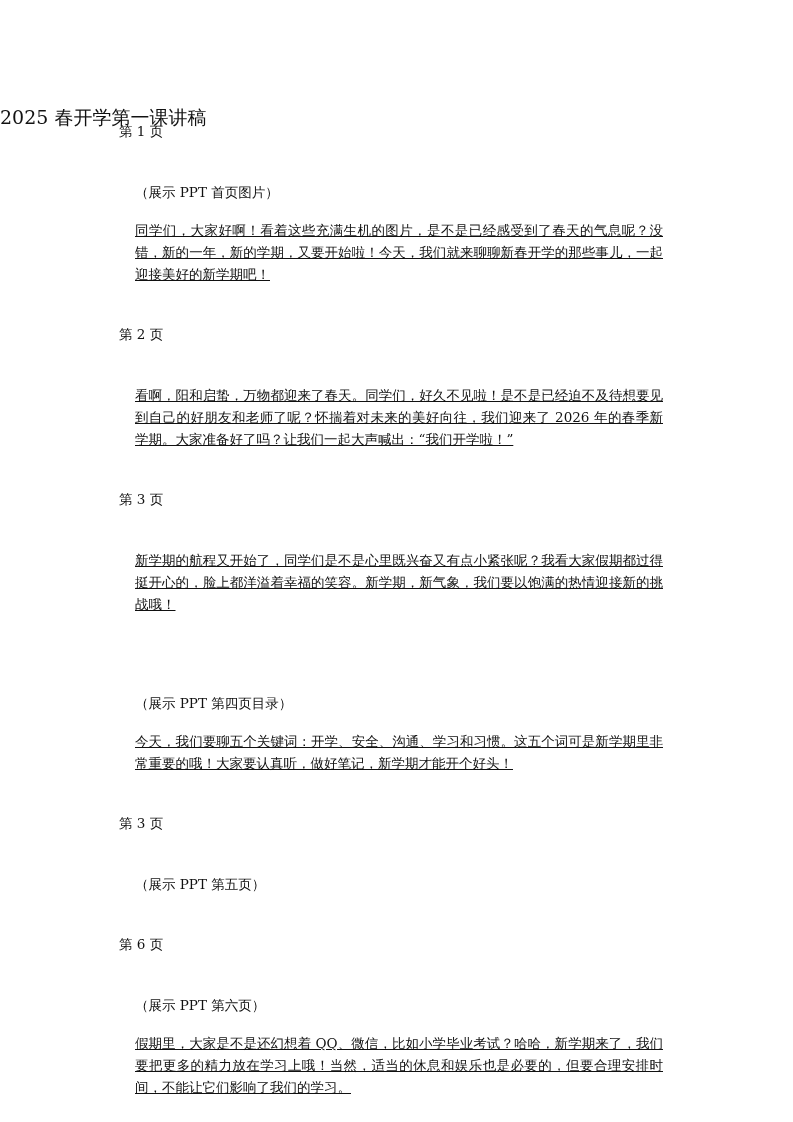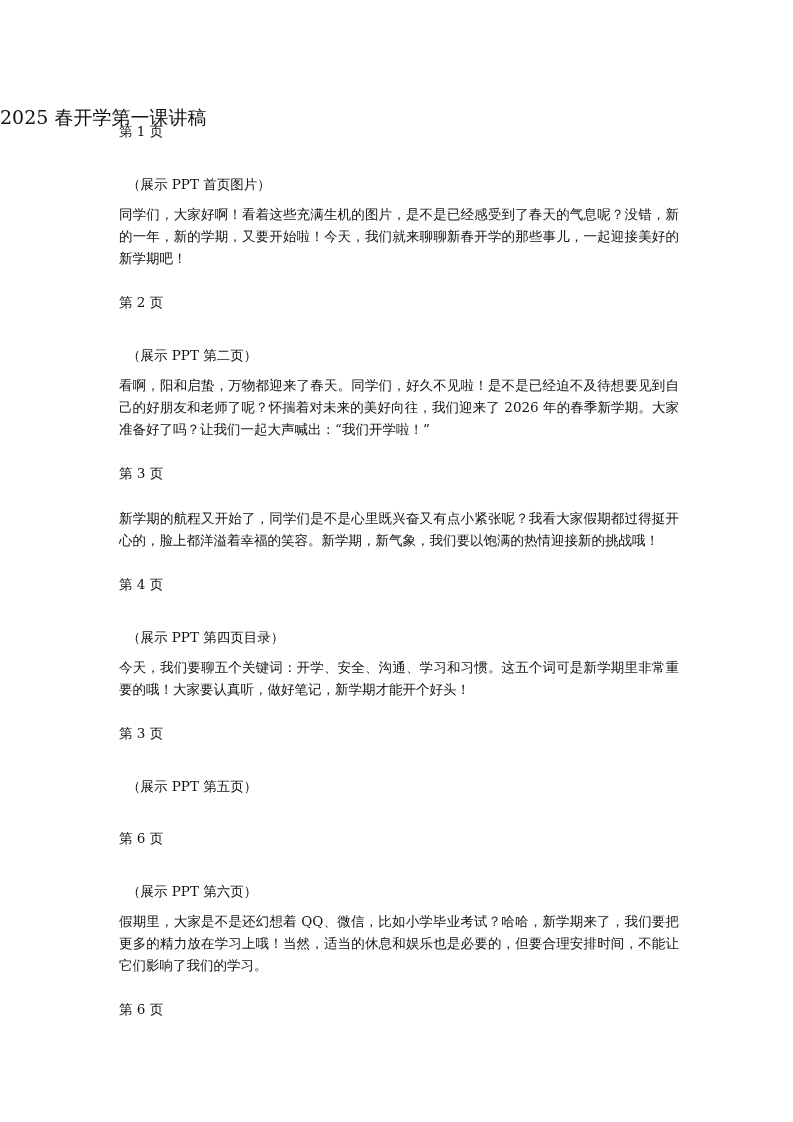--- a/index.html
+++ b/index.html
@@ -5,56 +5,54 @@
     html, body { margin: 0; padding: 0; background: #ffffff; }
     body { width: 793px; height: 1122px; position: relative; overflow: hidden;
       font-family: "DejaVu Serif", "Liberation Serif", serif; color: #111; }
     .page { position: absolute; left: 0; top: 0; width: 793px; height: 1122px; background: #fff; }
     .title { position: absolute; left: 0; width: 793px; top: 104px; text-align: left;
       font-size: 19px; line-height: 26px; color: #111; }
     .content { position: absolute; left: 119px; top: 120px; width: 560px; font-size: 13.5px; line-height: 22px; }
     .pagenum { height: 22px; margin: 0; }
     .gap { height: 22px; }
     .gap2 { height: 23px; }
-    .note { margin: 8px; }
-    .para { margin: 0; text-align: justify; }
+    .note { margin: 16px; }
+    .para { margin: 16px; text-align: justify; text-decoration: underline; }
   </style>
 </head>
 <body>
 
 <div class="page">
   <div class="title">2025 春开学第一课讲稿</div>
 
   <div class="content">
 
     <div>
       <p class="pagenum">第 1 页</p>
       <div class="gap2"></div>
       <p class="note">（展示 PPT 首页图片）</p>
       <p class="para">同学们，大家好啊！看着这些充满生机的图片，是不是已经感受到了春天的气息呢？没错，新的一年，新的学期，又要开始啦！今天，我们就来聊聊新春开学的那些事儿，一起迎接美好的新学期吧！</p>
       <div class="gap"></div>
     </div>
 
     <div>
       <p class="pagenum">第 2 页</p>
       <div class="gap2"></div>
-      <p class="note">（展示 PPT 第二页）</p>
       <p class="para">看啊，阳和启蛰，万物都迎来了春天。同学们，好久不见啦！是不是已经迫不及待想要见到自己的好朋友和老师了呢？怀揣着对未来的美好向往，我们迎来了 2026 年的春季新学期。大家准备好了吗？让我们一起大声喊出：“我们开学啦！”</p>
       <div class="gap"></div>
     </div>
 
     <div>
       <p class="pagenum">第 3 页</p>
       <div class="gap2"></div>
       <p class="para">新学期的航程又开始了，同学们是不是心里既兴奋又有点小紧张呢？我看大家假期都过得挺开心的，脸上都洋溢着幸福的笑容。新学期，新气象，我们要以饱满的热情迎接新的挑战哦！</p>
       <div class="gap"></div>
     </div>
 
     <div>
-      <p class="pagenum">第 4 页</p>
       <div class="gap2"></div>
       <p class="note">（展示 PPT 第四页目录）</p>
       <p class="para">今天，我们要聊五个关键词：开学、安全、沟通、学习和习惯。这五个词可是新学期里非常重要的哦！大家要认真听，做好笔记，新学期才能开个好头！</p>
       <div class="gap"></div>
     </div>
 
     <div>
       <p class="pagenum">第 3 页</p>
       <div class="gap2"></div>
       <p class="note">（展示 PPT 第五页）</p>

